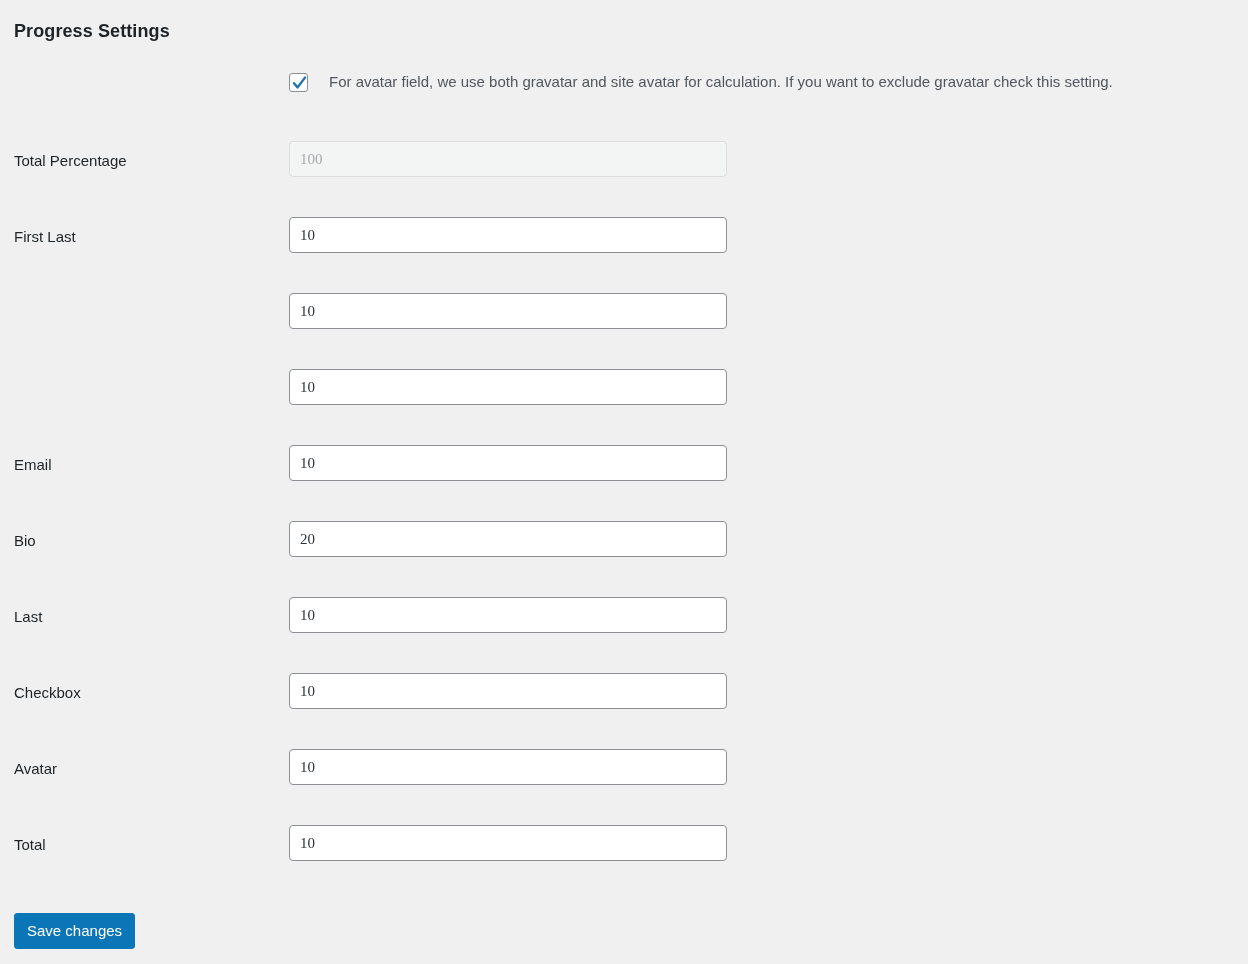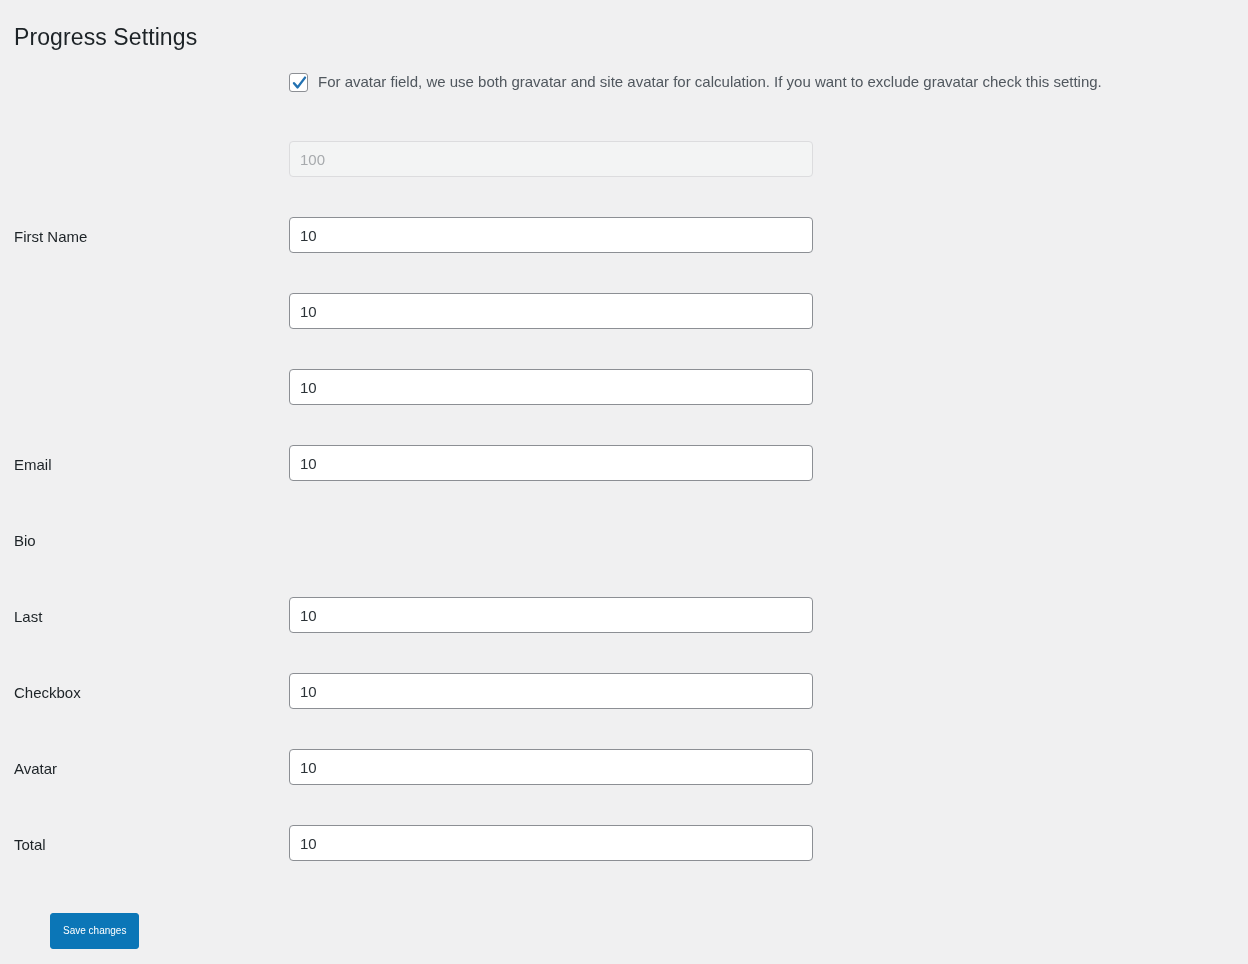--- a/index.html
+++ b/index.html
@@ -20,22 +20,22 @@
     width: 1248px;
     height: 964px;
     box-sizing: border-box;
     padding: 0;
   }
 
   .page-title {
     position: absolute;
     left: 14px;
     top: 8px;
-    font-size: 23px;
-    font-weight: 400;
+    font-size: 18px;
+    font-weight: 700;
     color: #1d2327;
     line-height: 1.3;
     letter-spacing: 0.1px;
     white-space: nowrap;
   }
 
   .form-table {
     position: absolute;
     left: 0;
     top: 62px;
@@ -70,24 +70,24 @@
   .row-field {
     position: absolute;
     left: 289px;
     top: 3px;
     right: 14px;
   }
 
   .text-input {
     display: block;
     box-sizing: border-box;
-    width: 524px;
+    width: 438px;
     height: 36px;
     padding: 16px 10px;
-    font-family: Liberation Sans, sans-serif;
+    font-family: Liberation Serif, serif;
     font-size: 15px;
     color: #2c3338;
     background: #ffffff;
     border: 1px solid #8c8f94;
     border-radius: 4px;
     box-shadow: 0 0 0 transparent;
     outline: none;
     line-height: 26px;
   }
 
@@ -98,21 +98,21 @@
     cursor: default;
   }
 
   .checkbox-field {
     position: absolute;
     left: 289px;
     top: 9px;
     right: 10px;
     display: flex;
     align-items: flex-start;
-    gap: 10px;
+    gap: 21px;
   }
 
   .wp-checkbox {
     flex: 0 0 auto;
     position: relative;
     width: 19px;
     height: 19px;
     margin-top: 2px;
     box-sizing: border-box;
     background: #fff;
@@ -143,30 +143,29 @@
     top: 913px;
   }
 
   .save-button {
     display: inline-block;
     box-sizing: border-box;
     padding: 0 12px;
     height: 36px;
     line-height: 34px;
     font-family: "Liberation Sans", sans-serif;
-    font-size: 10px;
+    font-size: 15px;
     font-weight: 400;
     color: #ffffff;
     background: #0b76b7;
     border: 1px solid #0b76b7;
     border-radius: 3px;
     cursor: pointer;
     white-space: nowrap;
     text-align: left;
-    margin-left: 36px;
   }
 </style>
 </head>
 <body>
 
 <div class="page">
 
   <h1 class="page-title">Progress Settings</h1>
 
   <form class="form-table">
@@ -176,27 +175,28 @@
         <span class="wp-checkbox" role="checkbox" aria-checked="true">
           <svg class="check" viewBox="0 0 15 16">
             <path d="M2 8.2 L5.6 12.4 L13 2.6" fill="none" stroke="#2271b1" stroke-width="2.4" stroke-linecap="round" stroke-linejoin="round"></path>
           </svg>
         </span>
         <span class="checkbox-desc">For avatar field, we use both gravatar and site avatar for calculation. If you want to exclude gravatar check this setting.</span>
       </div>
     </div>
 
     <div class="form-row">
+      <div class="row-label normal">Total Percentage</div>
       <div class="row-field">
         <input class="text-input" type="text" disabled="" value="100" style="">
       </div>
     </div>
 
     <div class="form-row">
-      <div class="row-label normal">First Name</div>
+      <div class="row-label normal">First Last</div>
       <div class="row-field">
         <input class="text-input" type="text" value="10" style="">
       </div>
     </div>
 
     <div class="form-row">
       <div class="row-field">
         <input class="text-input" type="text" value="10" style="">
       </div>
     </div>
@@ -209,20 +209,23 @@
 
     <div class="form-row">
       <div class="row-label normal">Email</div>
       <div class="row-field">
         <input class="text-input" type="text" value="10" style="">
       </div>
     </div>
 
     <div class="form-row">
       <div class="row-label normal">Bio</div>
+      <div class="row-field">
+        <input class="text-input" type="text" value="20" style="">
+      </div>
     </div>
 
     <div class="form-row">
       <div class="row-label normal">Last</div>
       <div class="row-field">
         <input class="text-input" type="text" value="10" style="">
       </div>
     </div>
 
     <div class="form-row">

